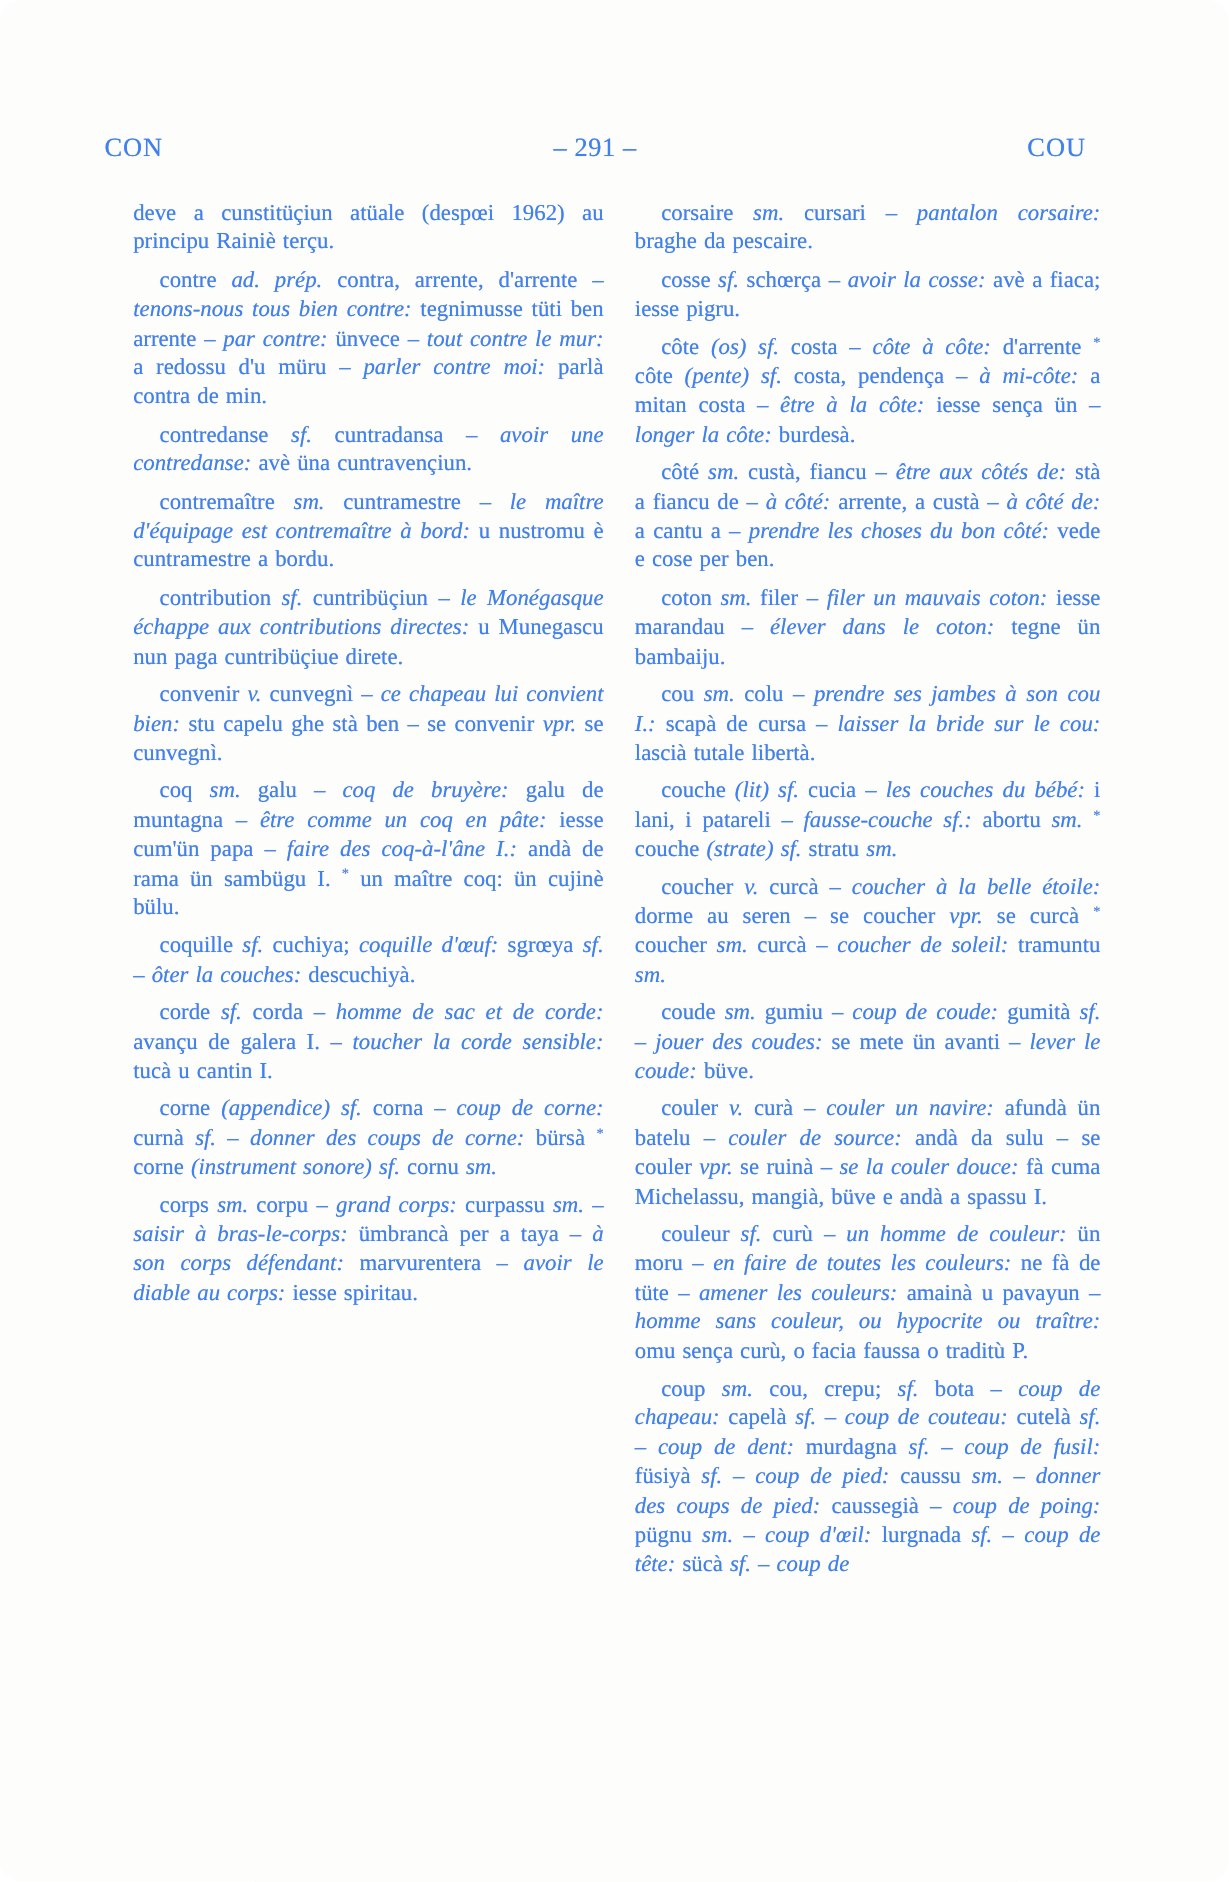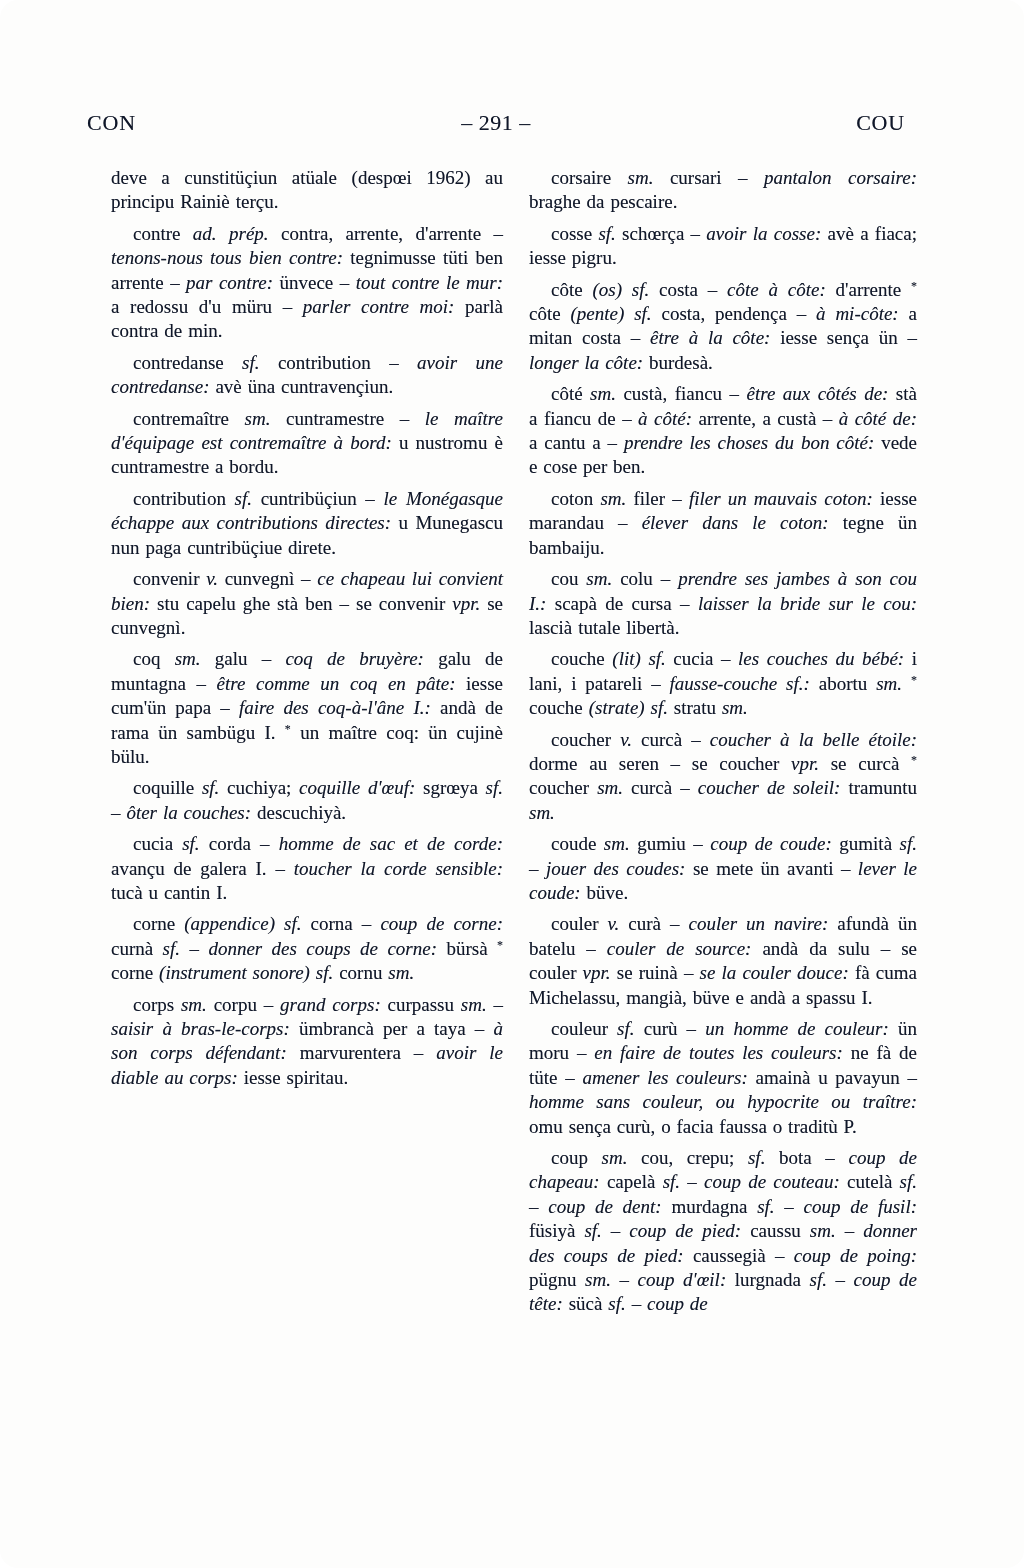--- a/index.html
+++ b/index.html
@@ -6,21 +6,21 @@
   html, body {
     width: 1024px; height: 1568px;
     background: #ffffff;
     font-family: "Liberation Serif", "DejaVu Serif", serif;
     overflow: hidden;
   }
   .page {
     position: relative;
     width: 1024px; height: 1568px;
     background: #fdfdfc;
-    color: #0f172a;
+    color: #3b82f6;
     border-radius: 18px;
   }
   .running-head {
     position: absolute;
     top: 110px; left: 87px;
     width: 818px;
     display: flex;
     align-items: baseline;
     font-size: 22px;
     letter-spacing: 0.8px;
@@ -62,27 +62,27 @@
 <div class="page">
   <div class="running-head">
     <span class="hl">CON</span>
     <span class="hc">– 291 –</span>
     <span class="hr">COU</span>
   </div>
   <div class="columns">
     <div class="col col-left">
         <p class="entry no-indent"><span class="seg-n">deve a cunstitüçiun atüale (despœi 1962) au principu Rainiè terçu.</span></p>
         <p class="entry"><span class="seg-b">contre</span><span class="seg-i"> ad. prép.</span><span class="seg-n"> contra, arrente, d'arrente – </span><span class="seg-i">tenons-nous tous bien contre:</span><span class="seg-n"> tegnimusse tüti ben arrente – </span><span class="seg-i">par contre:</span><span class="seg-n"> ünvece – </span><span class="seg-i">tout contre le mur:</span><span class="seg-n"> a redossu d'u müru – </span><span class="seg-i">parler contre moi:</span><span class="seg-n"> parlà contra de min.</span></p>
-        <p class="entry"><span class="seg-b">contredanse</span><span class="seg-i"> sf.</span><span class="seg-n"> contribution – </span><span class="seg-i">avoir une contredanse:</span><span class="seg-n"> avè üna cuntravençiun.</span></p>
+        <p class="entry"><span class="seg-b">contredanse</span><span class="seg-i"> sf.</span><span class="seg-n"> cuntradansa – </span><span class="seg-i">avoir une contredanse:</span><span class="seg-n"> avè üna cuntravençiun.</span></p>
         <p class="entry"><span class="seg-b">contremaître</span><span class="seg-i"> sm.</span><span class="seg-n"> cuntramestre – </span><span class="seg-i">le maître d'équipage est contremaître à bord:</span><span class="seg-n"> u nustromu è cuntramestre a bordu.</span></p>
         <p class="entry"><span class="seg-b">contribution</span><span class="seg-i"> sf.</span><span class="seg-n"> cuntribüçiun – </span><span class="seg-i">le Monégasque échappe aux contributions directes:</span><span class="seg-n"> u Munegascu nun paga cuntribüçiue direte.</span></p>
         <p class="entry"><span class="seg-b">convenir</span><span class="seg-i"> v.</span><span class="seg-n"> cunvegnì – </span><span class="seg-i">ce chapeau lui convient bien:</span><span class="seg-n"> stu capelu ghe stà ben – </span><span class="seg-b">se convenir</span><span class="seg-i"> vpr.</span><span class="seg-n"> se cunvegnì.</span></p>
         <p class="entry"><span class="seg-b">coq</span><span class="seg-i"> sm.</span><span class="seg-n"> galu – </span><span class="seg-i">coq de bruyère:</span><span class="seg-n"> galu de muntagna – </span><span class="seg-i">être comme un coq en pâte:</span><span class="seg-n"> iesse cum'ün papa – </span><span class="seg-i">faire des coq-à-l'âne I.:</span><span class="seg-n"> andà de rama ün sambügu I. </span><span class="seg-a">*</span><span class="seg-n"> </span><span class="seg-b">un maître coq</span><span class="seg-n">: ün cujinè bülu.</span></p>
         <p class="entry"><span class="seg-b">coquille</span><span class="seg-i"> sf.</span><span class="seg-n"> cuchiya; </span><span class="seg-i">coquille d'œuf:</span><span class="seg-n"> sgrœya </span><span class="seg-i">sf.</span><span class="seg-n"> – </span><span class="seg-i">ôter la couches:</span><span class="seg-n"> descuchiyà.</span></p>
-        <p class="entry"><span class="seg-b">cucia</span><span class="seg-i"> sf.</span><span class="seg-n"> corda – </span><span class="seg-i">homme de sac et de corde:</span><span class="seg-n"> avançu de galera I. – </span><span class="seg-i">toucher la corde sensible:</span><span class="seg-n"> tucà u cantin I.</span></p>
+        <p class="entry"><span class="seg-b">corde</span><span class="seg-i"> sf.</span><span class="seg-n"> corda – </span><span class="seg-i">homme de sac et de corde:</span><span class="seg-n"> avançu de galera I. – </span><span class="seg-i">toucher la corde sensible:</span><span class="seg-n"> tucà u cantin I.</span></p>
         <p class="entry"><span class="seg-b">corne</span><span class="seg-i"> (appendice) sf.</span><span class="seg-n"> corna – </span><span class="seg-i">coup de corne:</span><span class="seg-n"> curnà </span><span class="seg-i">sf.</span><span class="seg-n"> – </span><span class="seg-i">donner des coups de corne:</span><span class="seg-n"> bürsà </span><span class="seg-a">*</span><span class="seg-n"> </span><span class="seg-b">corne</span><span class="seg-i"> (instrument sonore) sf.</span><span class="seg-n"> cornu </span><span class="seg-i">sm.</span></p>
         <p class="entry"><span class="seg-b">corps</span><span class="seg-i"> sm.</span><span class="seg-n"> corpu – </span><span class="seg-i">grand corps:</span><span class="seg-n"> curpassu </span><span class="seg-i">sm.</span><span class="seg-n"> – </span><span class="seg-i">saisir à bras-le-corps:</span><span class="seg-n"> ümbrancà per a taya – </span><span class="seg-i">à son corps défendant:</span><span class="seg-n"> marvurentera – </span><span class="seg-i">avoir le diable au corps:</span><span class="seg-n"> iesse spiritau.</span></p>
       </div>
     <div class="col col-right">
         <p class="entry"><span class="seg-b">corsaire</span><span class="seg-i"> sm.</span><span class="seg-n"> cursari – </span><span class="seg-i">pantalon corsaire:</span><span class="seg-n"> braghe da pescaire.</span></p>
         <p class="entry"><span class="seg-b">cosse</span><span class="seg-i"> sf.</span><span class="seg-n"> schœrça – </span><span class="seg-i">avoir la cosse:</span><span class="seg-n"> avè a fiaca; iesse pigru.</span></p>
         <p class="entry"><span class="seg-b">côte</span><span class="seg-i"> (os) sf.</span><span class="seg-n"> costa – </span><span class="seg-i">côte à côte:</span><span class="seg-n"> d'arrente </span><span class="seg-a">*</span><span class="seg-n"> </span><span class="seg-b">côte</span><span class="seg-i"> (pente) sf.</span><span class="seg-n"> costa, pendença – </span><span class="seg-i">à mi-côte:</span><span class="seg-n"> a mitan costa – </span><span class="seg-i">être à la côte:</span><span class="seg-n"> iesse sença ün – </span><span class="seg-i">longer la côte:</span><span class="seg-n"> burdesà.</span></p>
         <p class="entry"><span class="seg-b">côté</span><span class="seg-i"> sm.</span><span class="seg-n"> custà, fiancu – </span><span class="seg-i">être aux côtés de:</span><span class="seg-n"> stà a fiancu de – </span><span class="seg-i">à côté:</span><span class="seg-n"> arrente, a custà – </span><span class="seg-i">à côté de:</span><span class="seg-n"> a cantu a – </span><span class="seg-i">prendre les choses du bon côté:</span><span class="seg-n"> vede e cose per ben.</span></p>
         <p class="entry"><span class="seg-b">coton</span><span class="seg-i"> sm.</span><span class="seg-n"> filer – </span><span class="seg-i">filer un mauvais coton:</span><span class="seg-n"> iesse marandau – </span><span class="seg-i">élever dans le coton:</span><span class="seg-n"> tegne ün bambaiju.</span></p>
         <p class="entry"><span class="seg-b">cou</span><span class="seg-i"> sm.</span><span class="seg-n"> colu – </span><span class="seg-i">prendre ses jambes à son cou I.:</span><span class="seg-n"> scapà de cursa – </span><span class="seg-i">laisser la bride sur le cou:</span><span class="seg-n"> lascià tutale libertà.</span></p>

